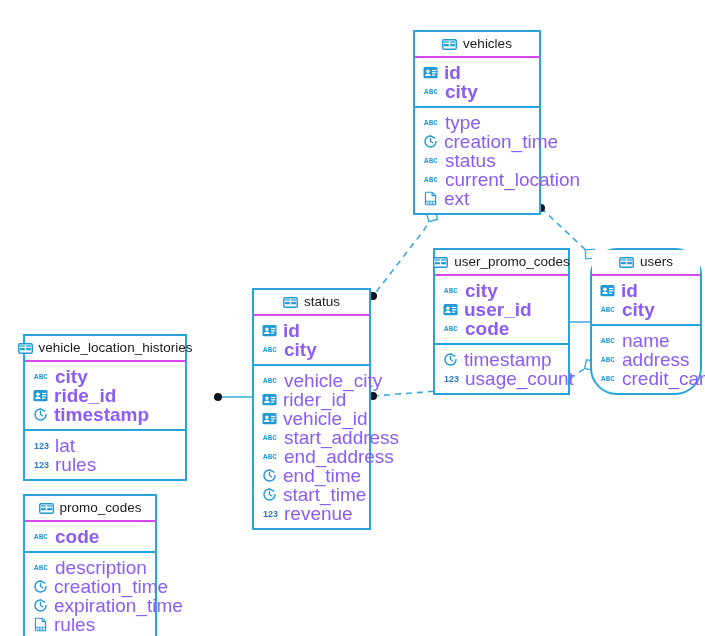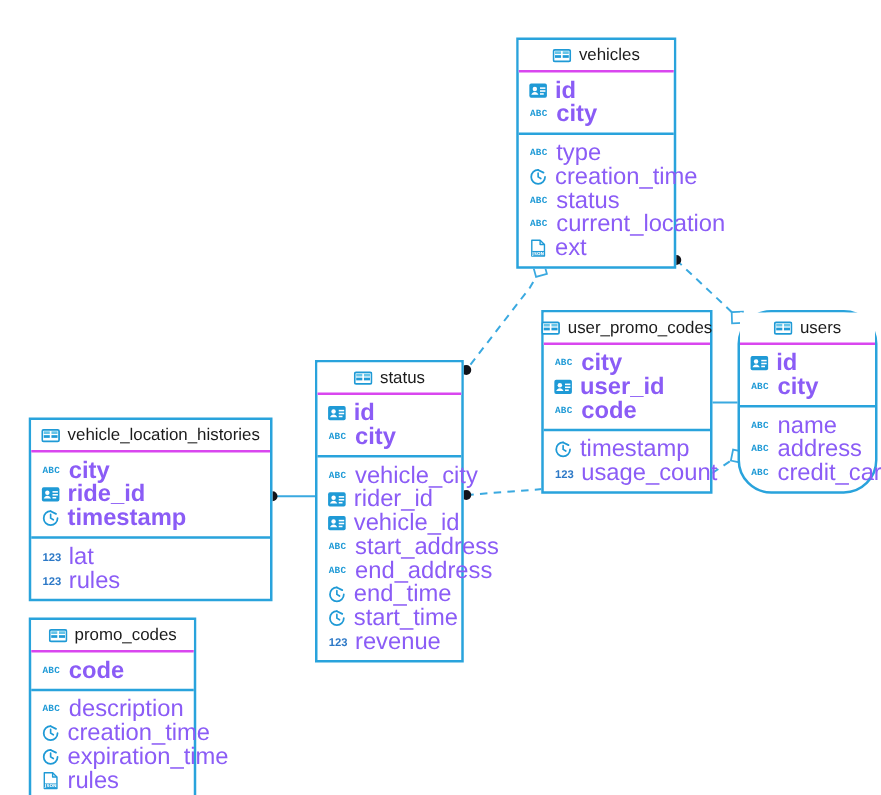--- a/index.html
+++ b/index.html
@@ -404,21 +404,21 @@
               </svg>
             </span>
             <span class="field-label">start_time</span>
           </div>
           <div class="field">
             <span class="ico ico-123">123</span>
             <span class="field-label">revenue</span>
           </div>
         </div>
       </div>
-      <div class="entity" style="left: 23px; top: 334px; width: 195px;">
+      <div class="entity" style="left: 23px; top: 334px; width: 164px;">
         <div class="entity-header">
           <span class="ico">
             <svg width="15" height="15" viewBox="0 0 16 16">
               <rect x="0.8" y="3" width="14.4" height="10" rx="1.2" fill="#ffffff" stroke="#1f9ad6" stroke-width="1.5"></rect>
               <rect x="2.1" y="4.3" width="5.2" height="2.3" fill="#66c4e8"></rect>
               <rect x="8.7" y="4.3" width="5.2" height="2.3" fill="#66c4e8"></rect>
               <rect x="2.1" y="7.6" width="5.2" height="2.3" fill="#1f9ad6"></rect>
               <rect x="8.7" y="7.6" width="5.2" height="2.3" fill="#1f9ad6"></rect>
             </svg>
           </span>

